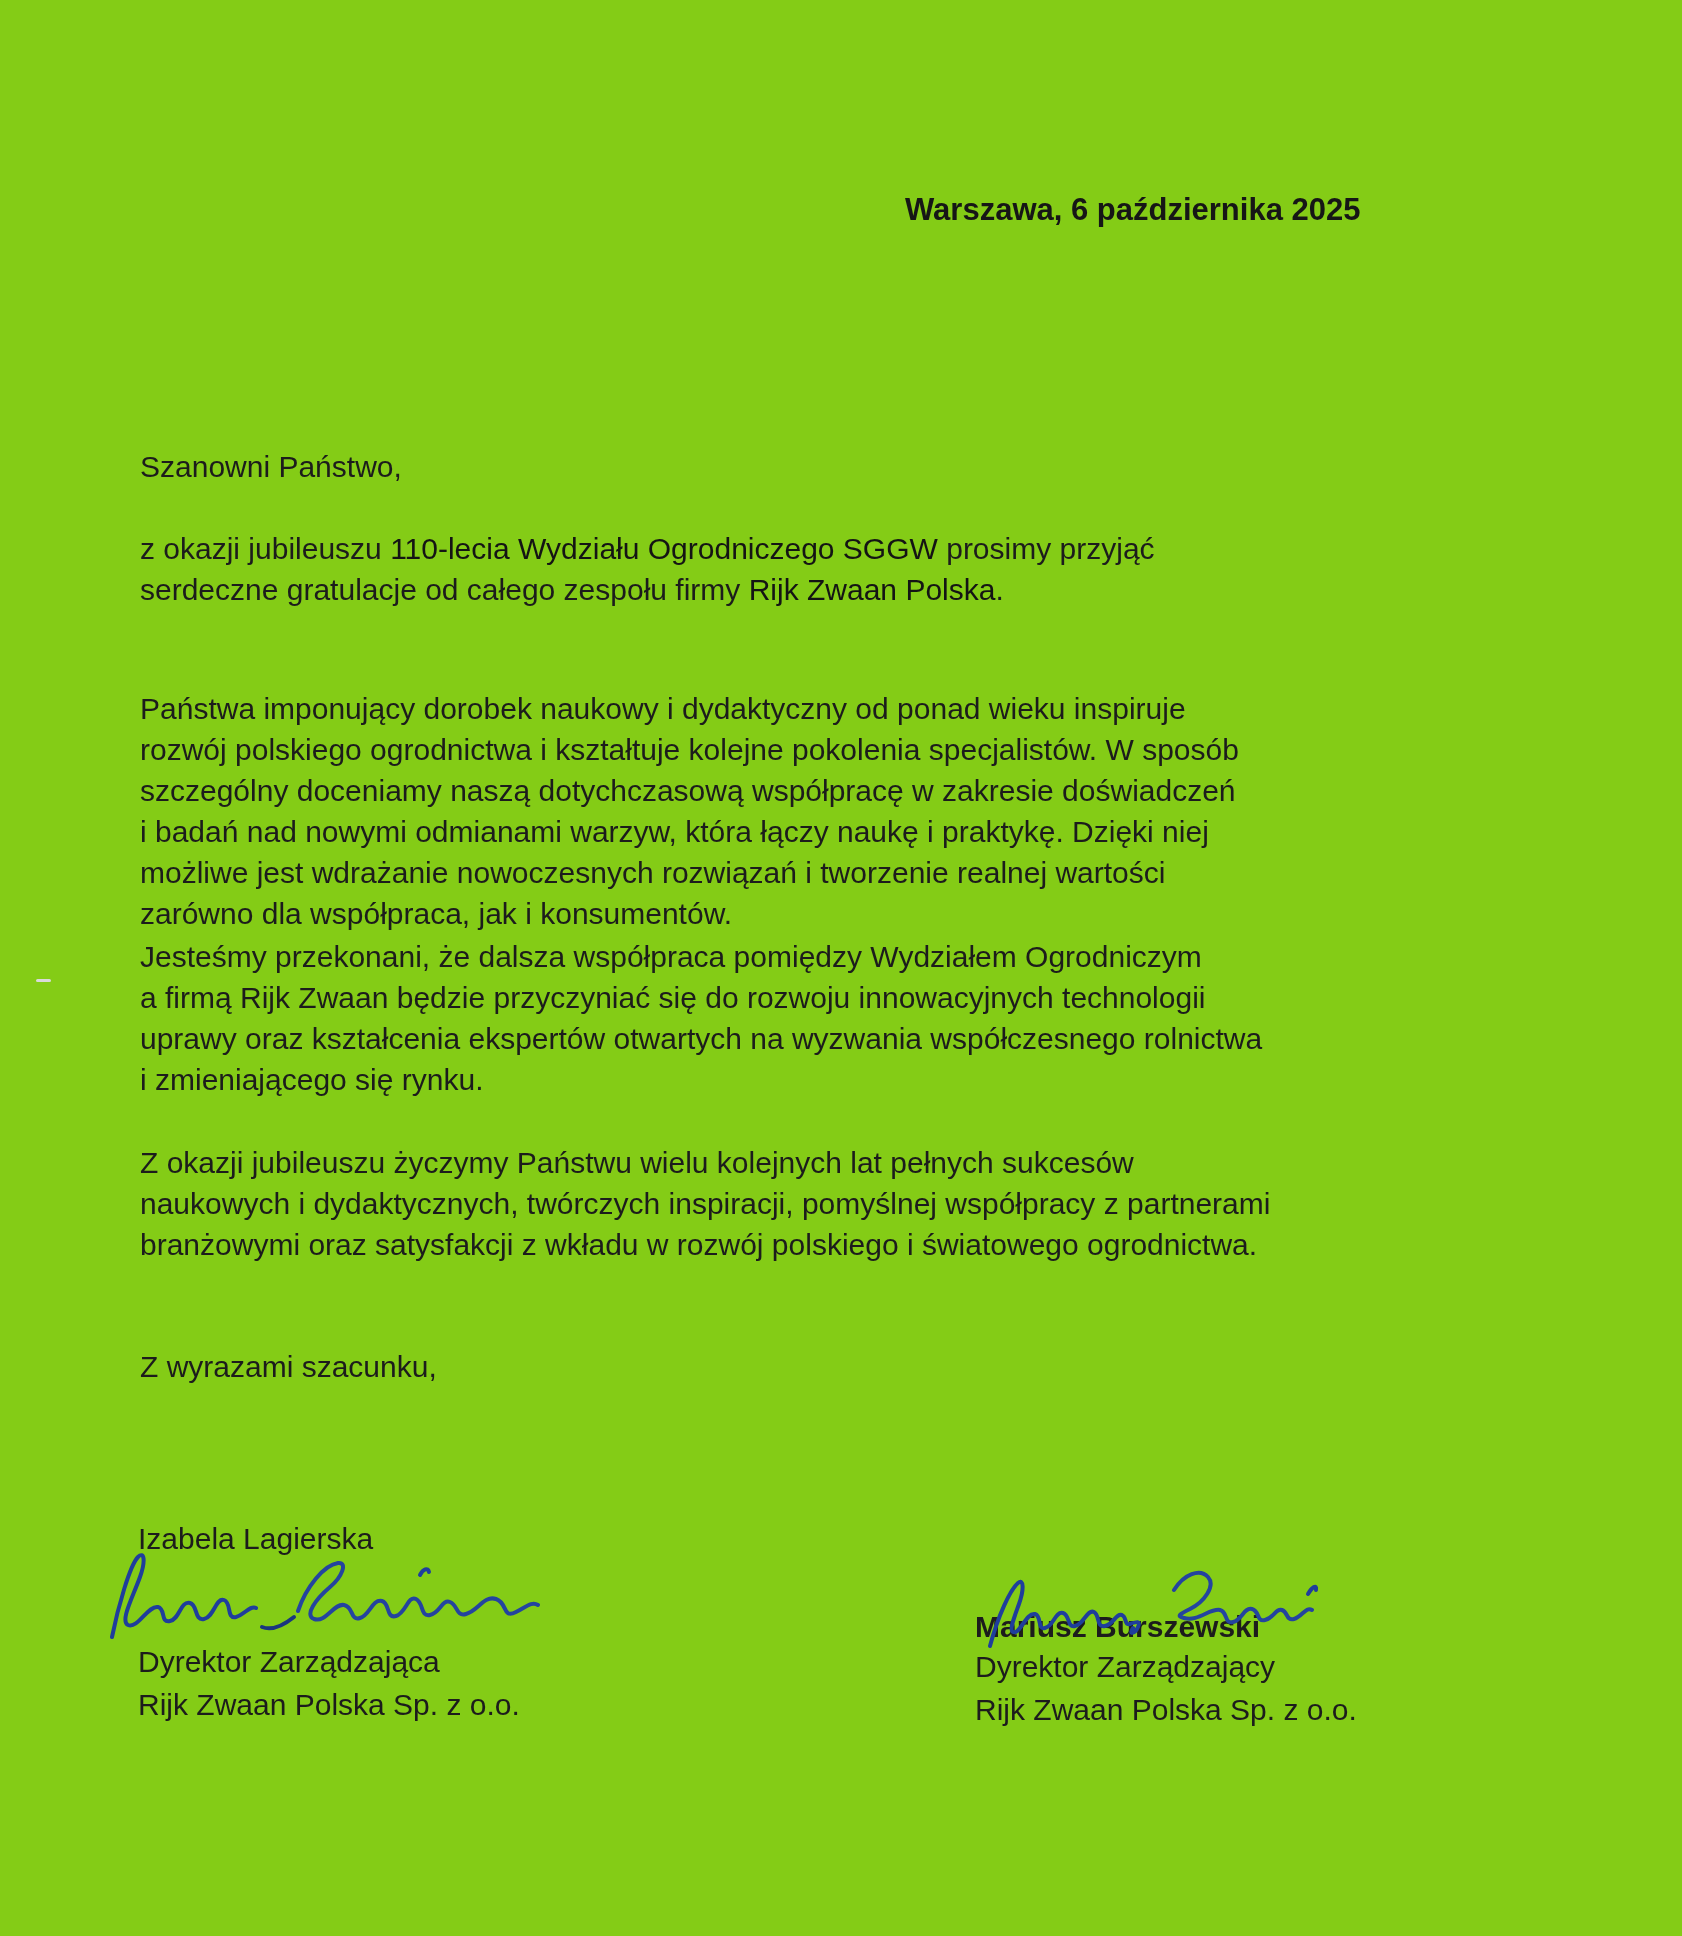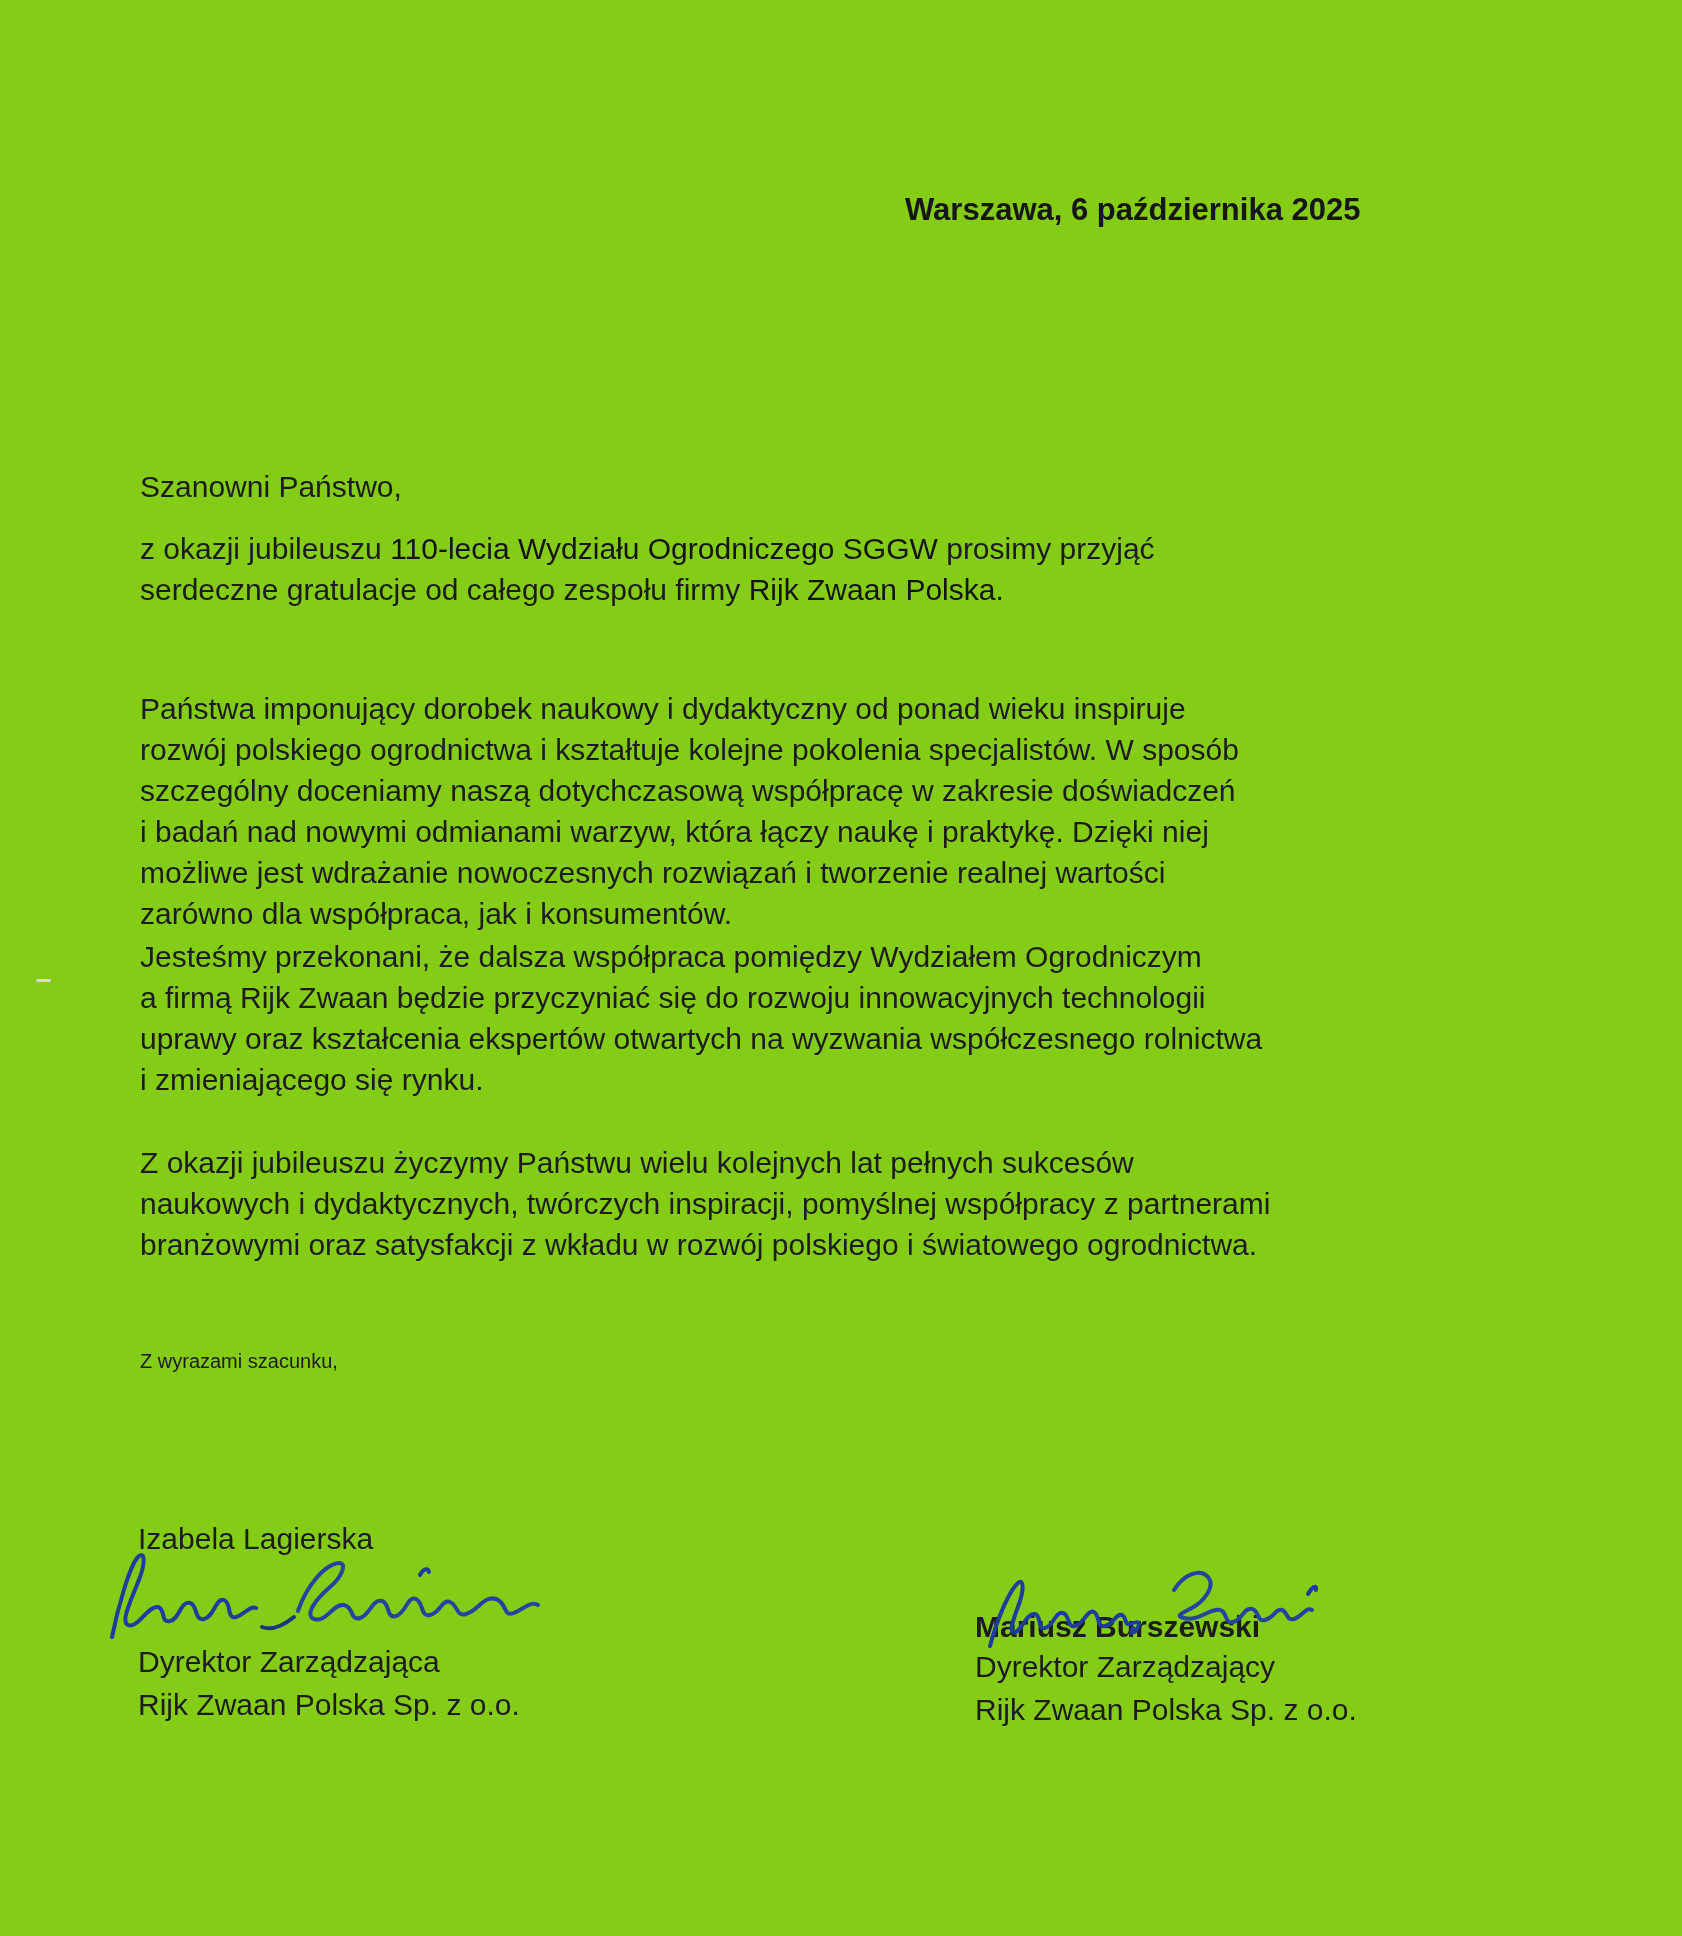--- a/index.html
+++ b/index.html
@@ -22,41 +22,41 @@
     left: 905px;
     top: 192px;
     font-size: 31px;
     font-weight: bold;
     color: #161616;
     white-space: nowrap;
   }
   .salutation {
     position: absolute;
     left: 140px;
-    top: 470px;
+    top: 450px;
     font-size: 30px;
     white-space: nowrap;
   }
   .para {
     position: absolute;
     left: 140px;
     font-size: 30px;
     line-height: 41px;
   }
   .para .line { white-space: nowrap; }
   .p1 { top: 528px; }
   .p2 { top: 688px; }
   .p3 { top: 936px; }
   .p4 { top: 1142px; }
   .b { font-weight: normal; color: #141414; }
   .closing {
     position: absolute;
     left: 140px;
     top: 1350px;
-    font-size: 20px;
+    font-size: 30px;
     white-space: nowrap;
   }
   .sig-name {
     position: absolute;
     font-size: 30px;
     white-space: nowrap;
   }
   .sig-name.left  { left: 138px;  top: 1522px; }
   .sig-name.right { left: 975px;  top: 1610px; font-weight: bold; }
   .sig-title {

